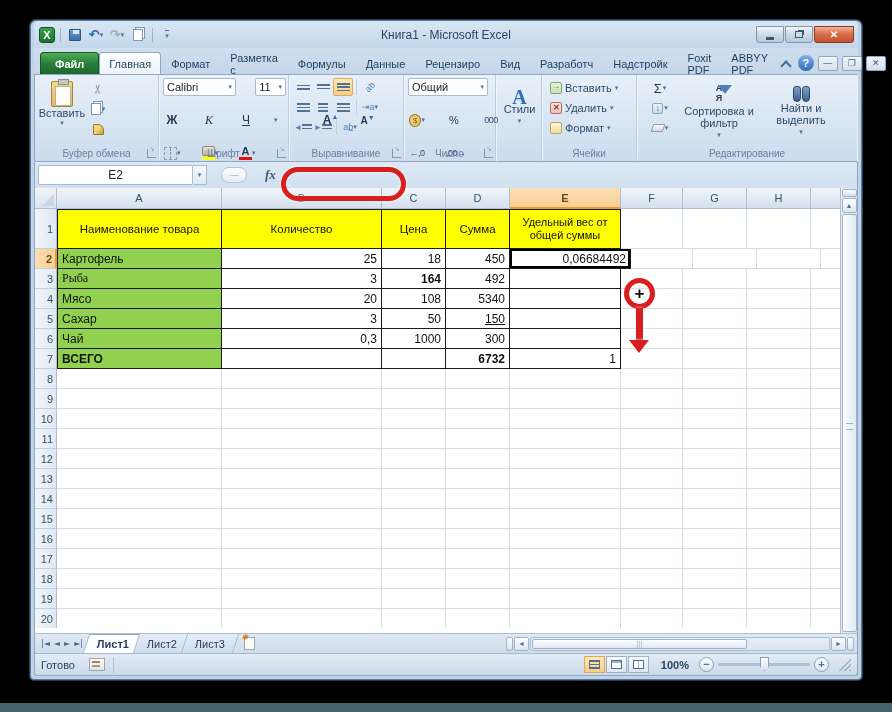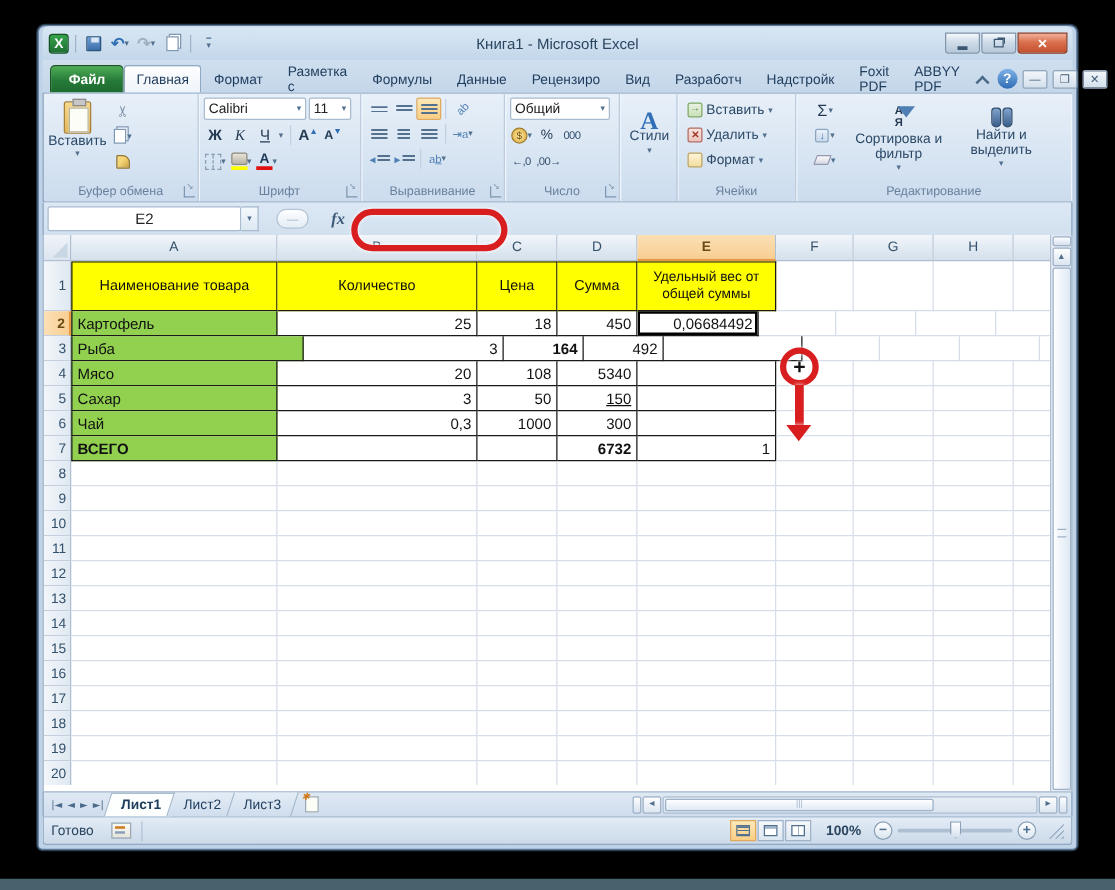--- a/index.html
+++ b/index.html
@@ -54,21 +54,21 @@
   .paste-big { width:46px; height:62px; display:flex; flex-direction:column; align-items:center; justify-content:flex-start; border:1px solid transparent; border-radius:3px; font-size:11px; color:#2c4a68; }
   .clipboard-ico { width:22px; height:26px; background:linear-gradient(#f7d98a,#e3b85e); border:1px solid #a8813c; border-radius:2px; position:relative; margin-top:2px; }
   .clipboard-ico:after { content:""; position:absolute; left:3px; top:4px; width:14px; height:18px; background:#fdfdf8; border:1px solid #b9b29a; }
   .clipboard-ico:before { content:""; position:absolute; left:6px; top:-3px; width:9px; height:4px; background:#c7c7c7; border:1px solid #8c8c8c; z-index:2; }
   .clip-col { display:flex; flex-direction:column; gap:2px; padding-top:2px; }
   .mini-btn { width:26px; height:18px; display:flex; align-items:center; gap:1px; justify-content:center; font-size:10px; color:#51708f; border-radius:2px; }
   .scissors { color:#7d8fa5; font-size:12px; transform:rotate(-90deg); display:inline-block; }
   .copy-ico { width:10px; height:12px; border:1px solid #7e97b2; background:#fff; box-shadow:2px -2px 0 -1px #fff, 2px -2px 0 0 #7e97b2; }
   .brush-ico { width:11px; height:11px; background:linear-gradient(135deg,#f5d77a 40%,#caa23f); border:1px solid #96762c; border-radius:1px 6px 1px 1px; }
 
-  .font-row { display:flex; align-items:center; gap:2px; margin-bottom:3px; }
+  .font-row { display:flex; align-items:center; gap:19px; margin-bottom:15px; }
   .combo { background:#fff; border:1px solid #a9bccf; border-radius:2px; font-size:11px; color:#222; display:flex; align-items:center; justify-content:space-between; padding:0 3px; height:18px; }
   .combo .dArr { font-size:7px; color:#51708f; margin-left:3px; }
   .fbtn { min-width:18px; height:18px; display:flex; align-items:center; justify-content:center; font-size:12px; color:#243a52; border-radius:2px; padding:0 1px; }
   .fbtn.b { font-weight:bold; }
   .fbtn.i { font-style:italic; font-family:"Liberation Serif", serif; }
   .fbtn.u { text-decoration:underline; }
   .grp-sep { width:1px; height:16px; background:#c3d0df; margin:0 3px; }
   .a-upper { font-size:12px; font-weight:bold; color:#243a52; position:relative; }
   .a-upper sup { font-size:7px; color:#2f6fb5; }
   .border-ico { width:13px; height:13px; border:1px dashed #8ba0b6; position:relative; }
@@ -498,29 +498,29 @@
             <div class="cell" style="width: 64px;"></div>
             <div class="cell" style="width: 64px;"></div>
             <div class="filler"></div>
           </div>
           <div class="grid-row" style="height: 20px;">
             <div class="rowhdr sel">2</div>
             <div class="cell tb tb-left green" style="width: 165px;">Картофель</div>
             <div class="cell tb num" style="width: 160px;">25</div>
             <div class="cell tb num" style="width: 64px;">18</div>
             <div class="cell tb num" style="width: 64px;">450</div>
-            <div class="cell tb num active-cell" style="width: 97px;">0,06684492</div>
+            <div class="cell tb num active-cell" style="width: 121px;">0,06684492</div>
             <div class="cell" style="width: 62px;"></div>
             <div class="cell" style="width: 64px;"></div>
             <div class="cell" style="width: 64px;"></div>
             <div class="filler"></div>
           </div>
           <div class="grid-row" style="height: 20px;">
             <div class="rowhdr">3</div>
-            <div class="cell tb tb-left green" style="width: 186px;">Рыба</div>
+            <div class="cell tb tb-left green" style="width: 165px; font-family: Liberation Serif, serif;">Рыба</div>
             <div class="cell tb num" style="width: 160px;">3</div>
             <div class="cell tb num" style="width: 64px; font-weight: bold;">164</div>
             <div class="cell tb num" style="width: 64px;">492</div>
             <div class="cell tb num" style="width: 111px;"></div>
             <div class="cell" style="width: 62px;"></div>
             <div class="cell" style="width: 64px;"></div>
             <div class="cell" style="width: 64px;"></div>
             <div class="filler"></div>
           </div>
           <div class="grid-row" style="height: 20px;">

